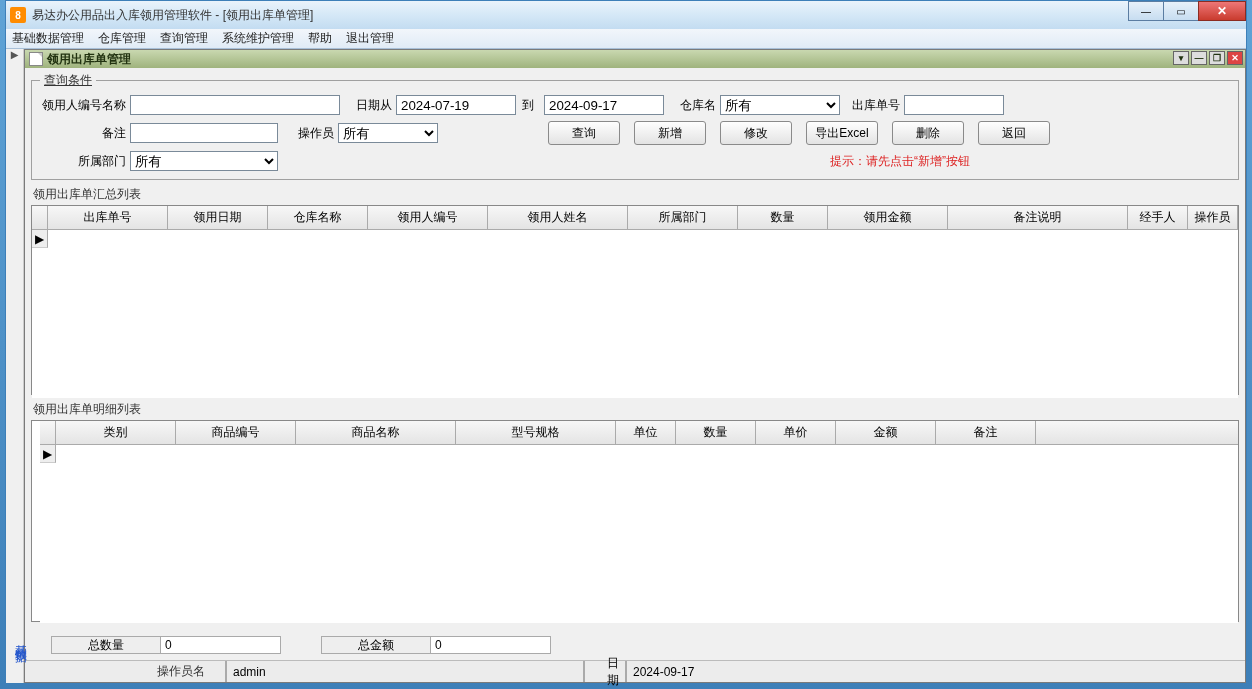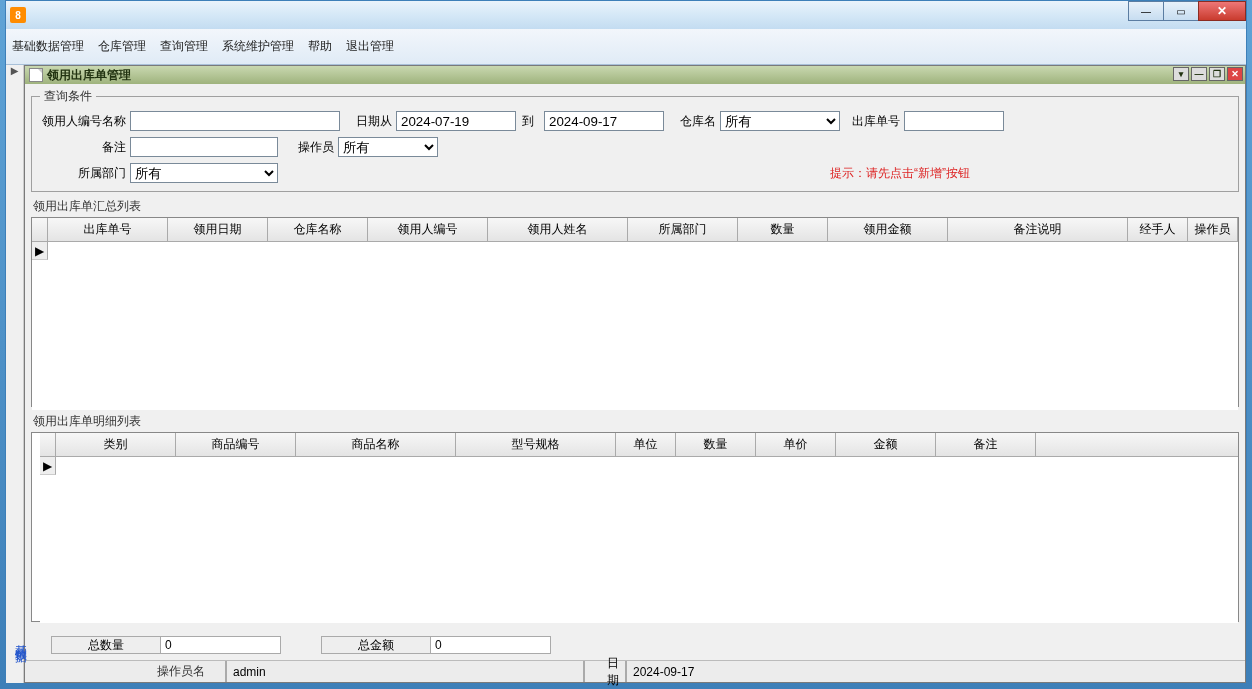--- a/index.html
+++ b/index.html
@@ -31,21 +31,21 @@
 .title-bar .icon { width: 16px; height: 16px; background: #ff8c00; border-radius: 2px; display: inline-flex; align-items: center; justify-content: center; color:#fff; font-size:10px; font-weight:bold; }
 .title-bar .title-text { margin-left: 6px; color: #333; }
 .title-bar .win-controls { position: absolute; right: 0; top: 0; display: flex; }
 .win-btn { width: 36px; height: 20px; border: 1px solid #5b7da2; background: linear-gradient(to bottom,#e8f1fa,#c7ddf1); margin-left: -1px; display:flex;align-items:center;justify-content:center; font-size:10px;}
 .win-btn.close { width: 48px; background: linear-gradient(to bottom,#e77,#c93b2e); color:#fff; border-color:#8b2c22;}
 .win-btn.close::before { content:"✕"; font-weight:bold; font-size:12px;}
 .win-btn.min::before { content:"—"; }
 .win-btn.max::before { content:"▭"; }
 
 .menubar {
-  height: 36px;
+  height: 20px;
   background: linear-gradient(to bottom, #f2f6fb, #e0ebf6);
   border-bottom: 1px solid #a8c0d8;
   display: flex;
   align-items: center;
   padding-left: 6px;
   gap: 14px;
 }
 .menubar span { cursor: default; color:#222; }
 
 .mdi-container {
@@ -79,21 +79,21 @@
 .child-title .child-controls { position:absolute; right:2px; top:1px; display:flex; gap:2px;}
 .child-ctrl { width:16px;height:14px;border:1px solid #666;background:#ddd;display:flex;align-items:center;justify-content:center;font-size:9px;}
 .child-ctrl.close{background:#d44;color:#fff;}
 .child-ctrl.close::before{content:"✕";}
 .child-ctrl.min::before{content:"—";}
 .child-ctrl.restore::before{content:"❐";}
 .child-ctrl.down::before{content:"▾";}
 
 .content { flex:1; padding: 4px 6px 0 6px; display:flex; flex-direction:column; overflow:hidden;}
 fieldset { border:1px solid #a0a0a0; padding: 6px 8px 8px 8px; margin-bottom:4px;}
-legend { padding:0 4px; color:#333; }
+legend { padding:0 4px; color:#333;text-decoration:underline; }
 
 .row { display:flex; align-items:center; margin-bottom:6px; flex-wrap: nowrap;}
 .row label { text-align:right; margin-right:4px; white-space:nowrap;}
 .row input[type=text] { height:20px; border:1px solid #7a8a99; padding:0 4px; background:#fff;}
 .row select { height:20px; border:1px solid #7a8a99; background:#fff;}
 
 .btns { display:flex; gap:14px; margin-left:auto; }
 .btn { width:72px; height:24px; background: linear-gradient(to bottom,#fefefe,#e3e3e3); border:1px solid #8a8a8a; border-radius:3px; display:flex;align-items:center;justify-content:center; cursor:default;}
 
 .hint { color:#d22; margin-left:auto; margin-right:260px; }
@@ -124,20 +124,21 @@
 .statusbar .sv { flex:0 0 360px; border-left:2px solid #aaa; padding-left:6px; height:100%; display:flex;align-items:center; border-right:2px solid #aaa;}
 .statusbar .sl2 { width:40px; text-align:right; padding-right:6px;padding-left:11px;}
 .statusbar .sv2 { flex:1; border-left:2px solid #aaa; padding-left:6px; height:100%; display:flex;align-items:center;}
 </style>
 </head>
 <body>
 
 <div class="window-frame">
   <div class="title-bar">
     <span class="icon">8</span>
+    <span class="title-text">易达办公用品出入库领用管理软件   - [领用出库单管理]</span>
     <div class="win-controls">
       <div class="win-btn min"></div>
       <div class="win-btn max"></div>
       <div class="win-btn close"></div>
     </div>
   </div>
 
   <div class="menubar">
     <span>基础数据管理</span>
     <span>仓库管理</span>
@@ -181,20 +182,28 @@
             <label style="width:56px;margin-left:4px">出库单号</label>
             <input type="text" style="width: 100px;" value="">
           </div>
 
           <div class="row">
             <label style="width:86px">备注</label>
             <input type="text" style="width: 148px;" value="">
             <label style="width:50px;margin-left:6px">操作员</label>
             <select style="width:100px"><option>所有</option></select>
 
+            <div class="btns" style="margin-left:110px">
+              <div class="btn">查询</div>
+              <div class="btn">新增</div>
+              <div class="btn">修改</div>
+              <div class="btn">导出Excel</div>
+              <div class="btn">删除</div>
+              <div class="btn">返回</div>
+            </div>
           </div>
 
           <div class="row" style="margin-bottom:0">
             <label style="width:86px">所属部门</label>
             <select style="width:148px"><option>所有</option></select>
             <span class="hint">提示：请先点击“新增”按钮</span>
           </div>
         </fieldset>
 
         <div class="group" style="flex:0 0 auto">

